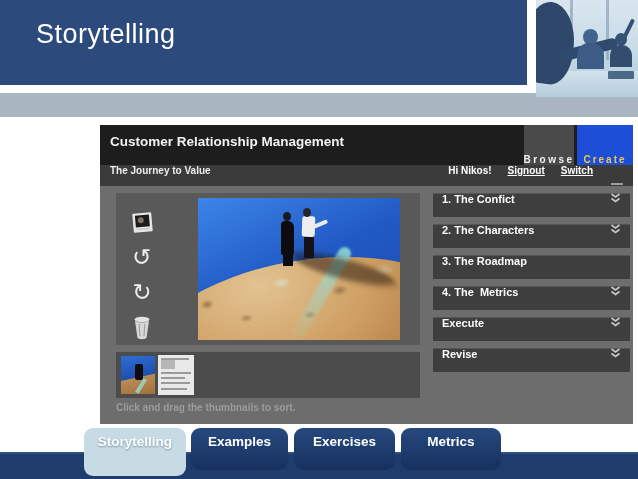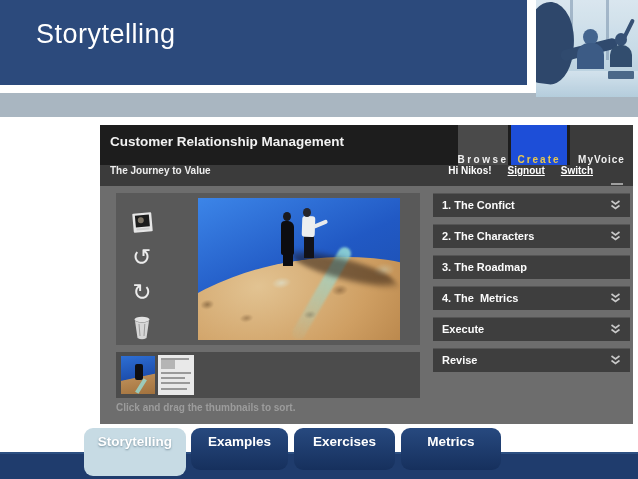--- a/index.html
+++ b/index.html
@@ -91,21 +91,21 @@
   .tg-fig{position:absolute;left:14px;top:8px;width:8px;height:16px;background:#0e0e12;border-radius:2px;}
   .tg-river{position:absolute;left:18px;top:22px;width:4px;height:16px;background:rgba(150,220,214,.8);
     transform:rotate(32deg);}
   .thumb-doc{left:42px;top:3px;width:36px;height:40px;background:#e9e9e9;}
   .td-line{position:absolute;left:3px;height:2px;background:#9a9a9a;}
   .td-block{position:absolute;left:3px;top:5px;width:14px;height:9px;background:#b5b5b5;}
 
   .editor-caption{position:absolute;left:16px;top:216px;font-size:10px;font-weight:bold;color:#9c9c9c;}
 
   .steps{position:absolute;left:333px;top:7px;width:197px;}
-  .step{height:24px;margin-bottom:7px;background:#3e3e3e;display:flex;align-items:center;
+  .step{height:24px;margin-bottom:7px;background:#3e3e3e;display:flex;
     padding:0 9px;box-sizing:border-box;cursor:pointer;box-shadow:inset 0 1px 0 #555;}
   .step-label{font-size:11px;font-weight:bold;color:#fbfbfb;white-space:pre;}
   .dchev{margin-left:auto;display:flex;}
 
   
   .footer-band{position:absolute;left:0;top:452px;width:638px;height:27px;background:#1f3c6d;
     border-top:2px solid #2d5082;box-sizing:border-box;}
   .ftab{position:absolute;top:428px;height:42px;border-radius:9px;text-align:center;
     padding-top:6px;box-sizing:border-box;font-size:13.5px;font-weight:bold;color:#fff;cursor:pointer;
     background:linear-gradient(180deg,#27497f,#16305d);}
@@ -141,21 +141,20 @@
     <div class="hp-tint"></div>
   </div>
 
   <div class="app">
 
     <div class="app-titlebar">
       <div class="app-title">Customer Relationship Management</div>
       <div class="app-nav">
         <div class="nav-tab nav-browse">Browse</div>
         <div class="nav-tab nav-create">Create</div>
-        <div class="nav-tab nav-myvoice">MyVoice</div>
       </div>
     </div>
 
     <div class="journey-bar">
       <div class="journey-title">The Journey to Value</div>
       <div class="journey-right">
         <span>Hi Nikos!</span>
         <span class="jlink">Signout</span>
         <span class="jlink">Switch</span>
       </div>

